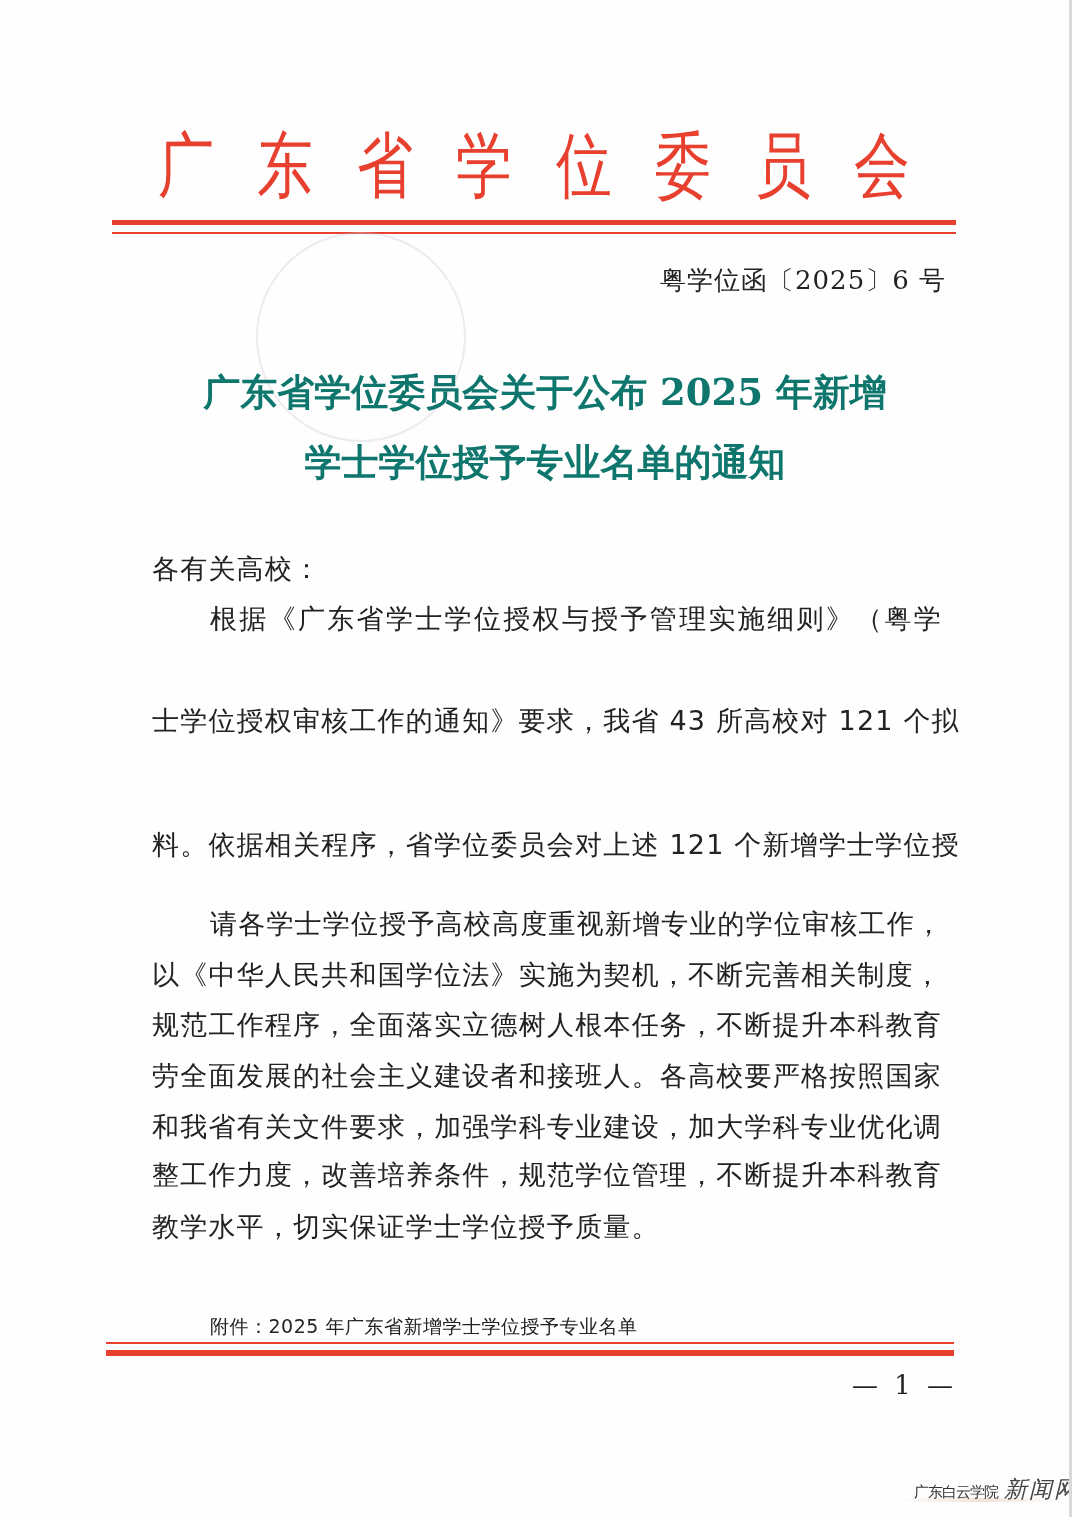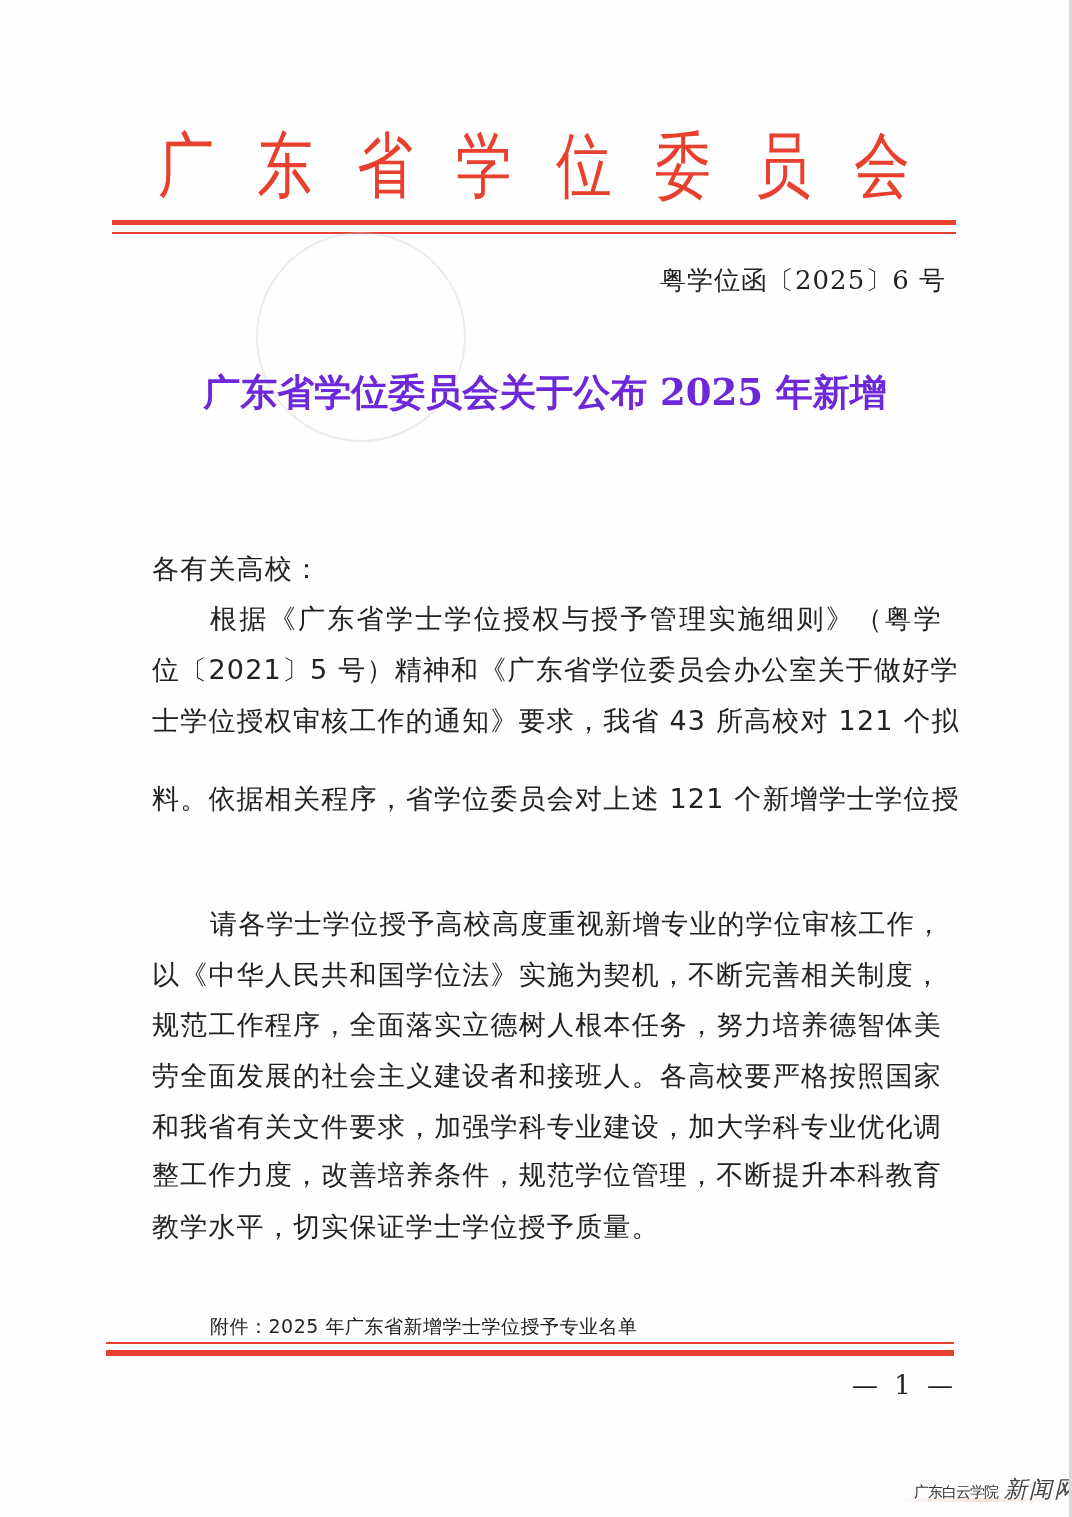--- a/index.html
+++ b/index.html
@@ -84,21 +84,21 @@
     }
     .title {
       position: absolute;
       left: 150px;
       width: 790px;
       text-align: center;
       font-family: "DejaVu Serif", "Liberation Serif", serif;
       font-weight: bold;
       font-size: 37px;
       line-height: 44px;
-      color: #6d28d9;
+      color: #0f766e;
       letter-spacing: 0px;
     }
     .title.l1 { top: 370px; }
     .title.l2 { top: 440px; }
     .body-line {
       position: absolute;
       left: 152px;
       width: 790px;
       font-family: "DejaVu Sans", "Liberation Sans", sans-serif;
       font-size: 27px;
@@ -177,31 +177,31 @@
   </div>
 
   <div class="rule-thick" style="top:220px;"></div>
   <div class="rule-thin" style="top:232px;"></div>
 
   <div class="seal"></div>
 
   <div class="doc-number">粤学位函〔2025〕6 号</div>
 
   <div class="title l1">广东省学位委员会关于公布 2025 年新增</div>
+  <div class="title l2">学士学位授予专业名单的通知</div>
 
   <div class="body-line left-align" style="top:552px; width:auto;">各有关高校：</div>
 
   <div class="body-line indent" style="top:602px;">根据《广东省学士学位授权与授予管理实施细则》（粤学</div>
-  <div class="body-line" style="top:653px;">位〔2021〕5 号）精神和《广东省学位委员会办公室关于做好学</div>
   <div class="body-line" style="top:704px;">士学位授权审核工作的通知》要求，我省 43 所高校对 121 个拟</div>
-  <div class="body-line" style="top:782px;">料。依据相关程序，省学位委员会对上述 121 个新增学士学位授</div>
+  <div class="body-line" style="top:828px;">料。依据相关程序，省学位委员会对上述 121 个新增学士学位授</div>
 
   <div class="body-line indent" style="top:907px;">请各学士学位授予高校高度重视新增专业的学位审核工作，</div>
   <div class="body-line" style="top:958px;">以《中华人民共和国学位法》实施为契机，不断完善相关制度，</div>
-  <div class="body-line" style="top:1008px;">规范工作程序，全面落实立德树人根本任务，努力培养德智体美</div>
+  <div class="body-line" style="top:1008px;">规范工作程序，全面落实立德树人根本任务，不断提升本科教育</div>
   <div class="body-line" style="top:1059px;">劳全面发展的社会主义建设者和接班人。各高校要严格按照国家</div>
   <div class="body-line" style="top:1110px;">和我省有关文件要求，加强学科专业建设，加大学科专业优化调</div>
   <div class="body-line" style="top:1160px;font-family:Liberation Mono, monospace;">整工作力度，改善培养条件，规范学位管理，不断提升本科教育</div>
   <div class="body-line left-align" style="top:1210px;">教学水平，切实保证学士学位授予质量。</div>
 
   <div class="attachment">附件：2025 年广东省新增学士学位授予专业名单</div>
 
   <div class="rule-thin" style="top:1342px; left:106px; width:848px;"></div>
   <div class="rule-thick" style="top:1350px; left:106px; width:848px; height:6px;"></div>
 

